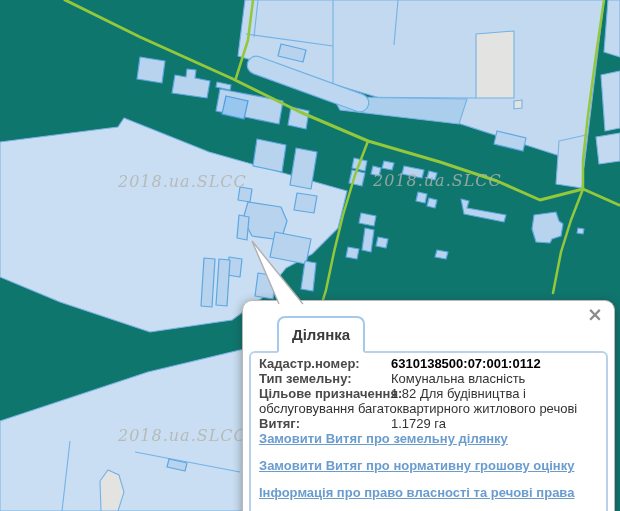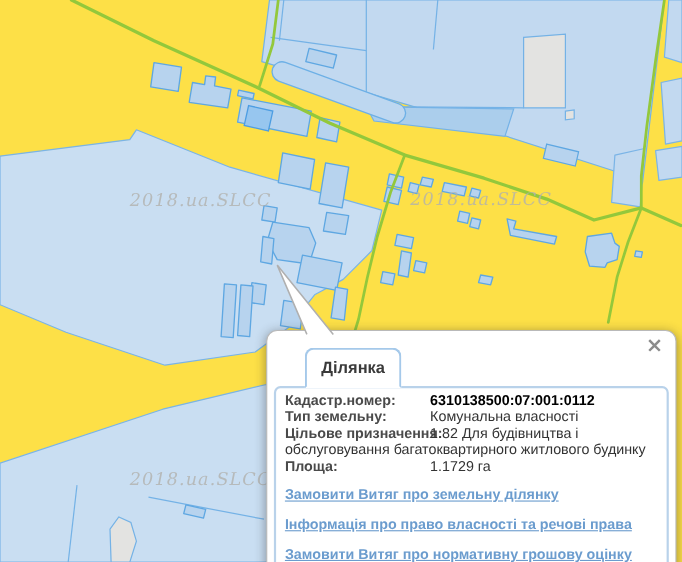--- a/index.html
+++ b/index.html
@@ -1,18 +1,18 @@
 <!DOCTYPE html>
 <html><head>
 <meta charset="utf-8">
 <style>
   html,body{margin:0;padding:0;background:#888;}
   #stage{
     position:relative;width:620px;height:511px;overflow:hidden;
-    background:#fde047;
+    background:#0f766e;
     font-family:"Liberation Sans", sans-serif;
   }
   #map-svg{position:absolute;left:0;top:0;z-index:1;}
   .wm{
     font-family:"DejaVu Serif", serif;
     font-style:italic;font-size:16px;letter-spacing:1px;
     fill:#b2b2ae;opacity:.8;
   }
   
   #popup{
@@ -41,21 +41,21 @@
     position:relative;z-index:1;
     margin:0 6px;border:2px solid #b9d2ea;border-radius:6px;
     padding:3px 8px 10px 8px;height:180px;
     font-size:13px;line-height:15px;color:#333;
   }
   .row{white-space:nowrap;}
   .row .lbl{display:inline-block;width:132px;font-weight:bold;color:#4a4a4a;vertical-align:top;}
   .row .val{color:#333;}
   .row .val.strong{font-weight:bold;color:#000;}
   .row.cont{white-space:normal;}
-  #links{margin-top:11px;}
+  #links{}
   #links a{
     display:block;margin-bottom:12px;
     color:#6b9ccе;color:#6b9cce;font-weight:bold;font-size:13px;
     text-decoration:underline;cursor:pointer;
   }
 </style>
 </head>
 <body>
 
 <div id="stage">
@@ -151,36 +151,36 @@
   <div id="popup">
     <span id="close-btn">×</span>
 
     <div id="tab">Ділянка</div>
 
     <div id="panel">
       <div class="row">
         <span class="lbl">Кадастр.номер:</span><span class="val strong">6310138500:07:001:0112</span>
       </div>
       <div class="row">
-        <span class="lbl">Тип земельну:</span><span class="val">Комунальна власності</span>
+        <span class="lbl">Тип земельну:</span><span class="val">Комунальна власність</span>
       </div>
       <div class="row">
         <span class="lbl">Цільове призначення:</span><span class="val">1.82 Для будівництва і</span>
       </div>
       <div class="row cont">
-        <span class="val">обслуговування багатоквартирного житлового будинку</span>
+        <span class="val">обслуговування багатоквартирного житлового речові</span>
       </div>
       <div class="row">
-        <span class="lbl">Площа:</span><span class="val">1.1729 га</span>
+        <span class="lbl">Витяг:</span><span class="val">1.1729 га</span>
       </div>
 
       <div id="links">
         <a>Замовити Витяг про земельну ділянку</a>
+        <a>Замовити Витяг про нормативну грошову оцінку</a>
         <a>Інформація про право власності та речові права</a>
-        <a>Замовити Витяг про нормативну грошову оцінку</a>
       </div>
     </div>
   </div>
 
   <svg id="tail" width="620" height="511" viewBox="0 0 620 511">
     <polygon points="252,241 303,304 279,304" fill="#ffffff"></polygon>
     <path d="M252,241 L303,304 M252,241 L279,304" stroke="#b0b0b0" stroke-width="1.4" fill="none"></path>
   </svg>
 
 </div>

